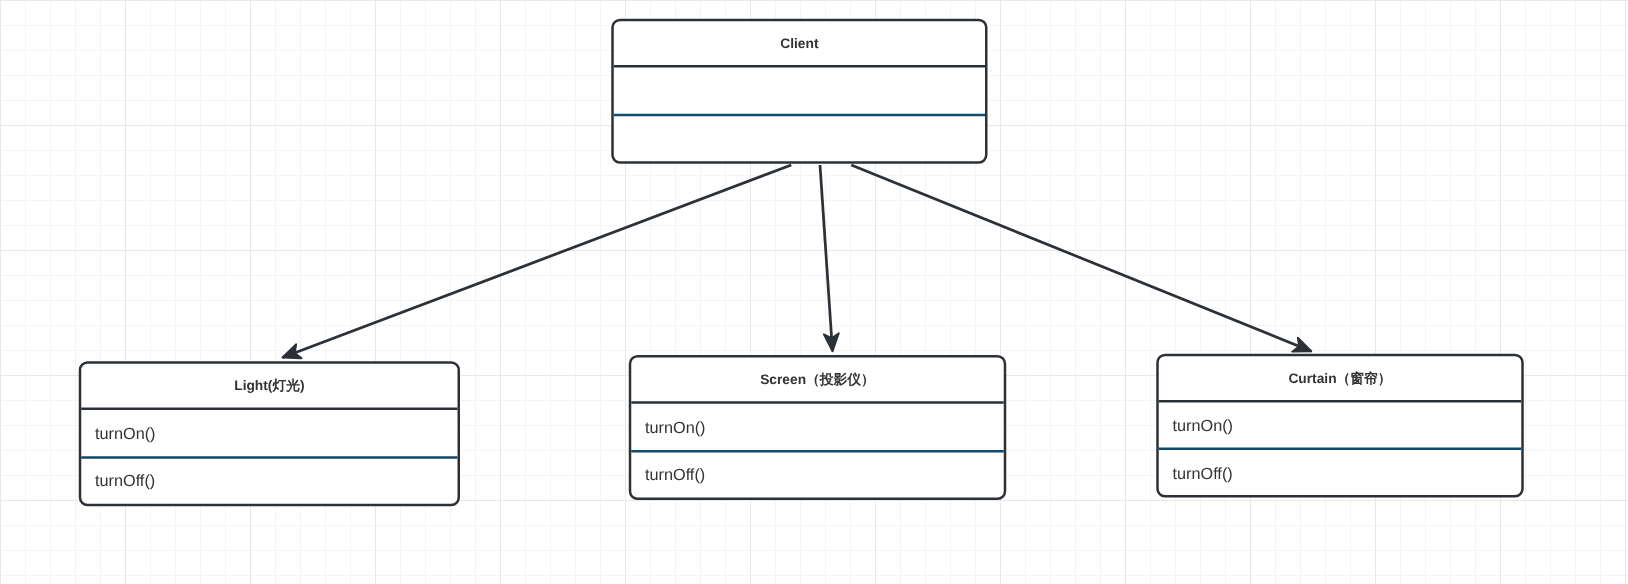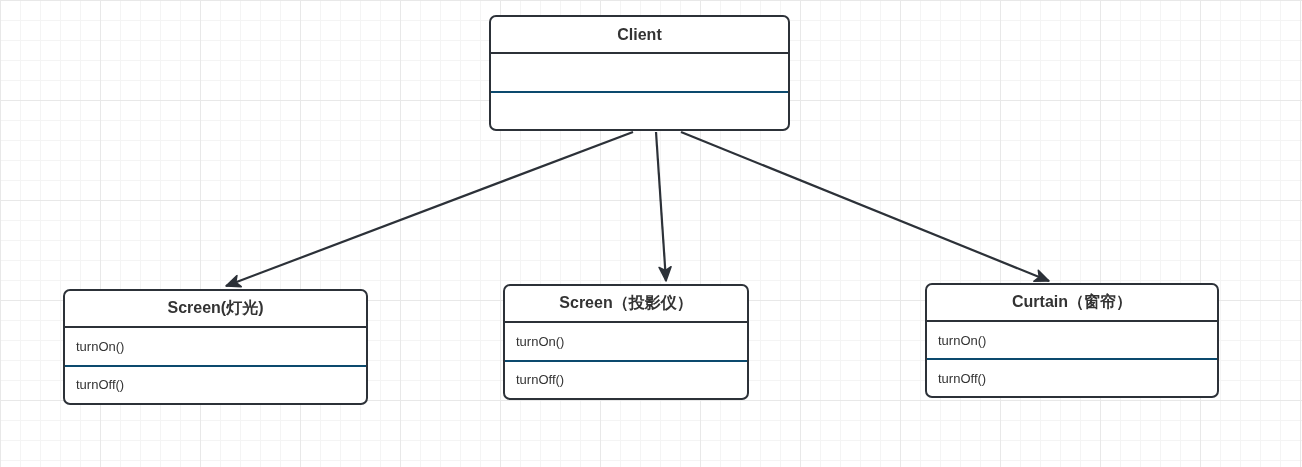--- a/index.html
+++ b/index.html
@@ -34,40 +34,40 @@
     background: #ffffff;
     border: 2.5px solid #2c3138;
     border-radius: 7px;
     color: #333333;
   }
   .uml-title {
     flex: 0 0 35px;
     display: flex;
     align-items: center;
     justify-content: center;
-    font-size: 16px;
+    font-size: 11px;
     font-weight: bold;
     border-bottom: 2px solid #2c3138;
     white-space: nowrap;
   }
   .uml-row {
     flex: 1 1 0;
     display: flex;
     align-items: center;
     padding-left: 11px;
     font-size: 13px;
     white-space: nowrap;
   }
   .uml-row + .uml-row {
     border-top: 2px solid #0c4a6e;
   }
   
   .box-client  { left: 489px; top: 15px;  width: 301px; height: 116px; }
   .box-light   { left: 63px;  top: 289px; width: 305px; height: 116px; }
-  .box-screen  { left: 503px; top: 284px; width: 246px; height: 116px; }
+  .box-screen  { left: 503px; top: 284px; width: 302px; height: 116px; }
   .box-curtain { left: 925px; top: 283px; width: 294px; height: 115px; }
 </style>
 </head>
 <body>
 
 <div class="canvas">
 
   <svg class="edges-layer" viewBox="0 0 1302 467" xmlns="http://www.w3.org/2000/svg">
     <defs>
       <marker id="arrowhead" markerUnits="userSpaceOnUse" markerWidth="18" markerHeight="14" refX="15" refY="7" orient="auto">
@@ -79,21 +79,21 @@
     <line x1="681" y1="132" x2="1049" y2="281" stroke="#2c3138" stroke-width="2.2" marker-end="url(#arrowhead)"></line>
   </svg>
 
   <div class="uml-class box-client">
     <div class="uml-title">Client</div>
     <div class="uml-row"></div>
     <div class="uml-row"></div>
   </div>
 
   <div class="uml-class box-light">
-    <div class="uml-title">Screen(灯光)</div>
+    <div class="uml-title">Light(灯光)</div>
     <div class="uml-row">turnOn()</div>
     <div class="uml-row">turnOff()</div>
   </div>
 
   <div class="uml-class box-screen">
     <div class="uml-title">Screen（投影仪）</div>
     <div class="uml-row">turnOn()</div>
     <div class="uml-row">turnOff()</div>
   </div>
 

